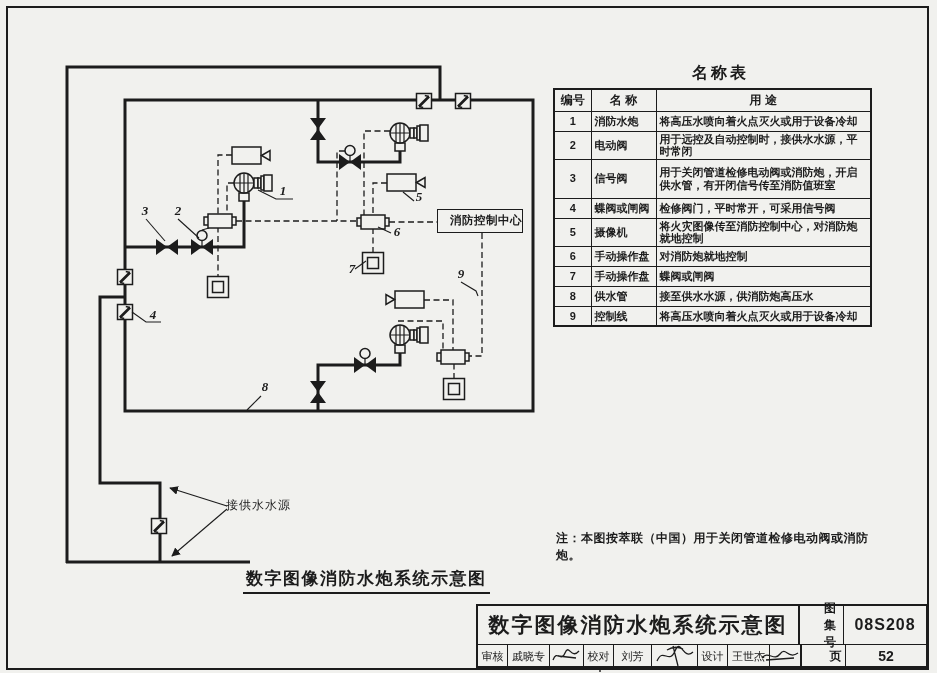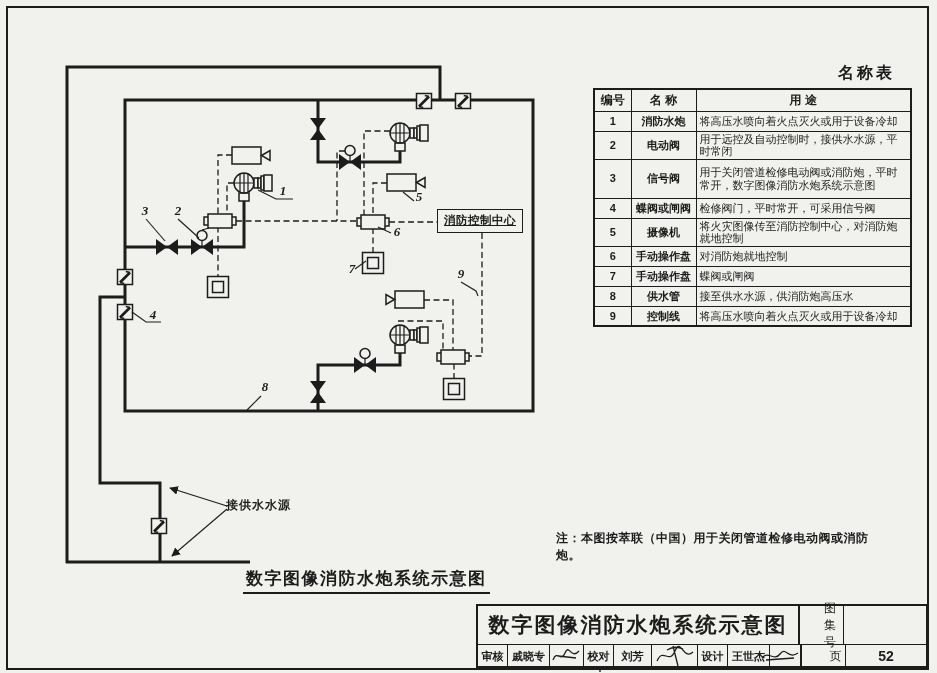--- a/index.html
+++ b/index.html
@@ -23,49 +23,48 @@
   .symfill{ fill:#1c1c1c; stroke:none; }
   .symline{ stroke:#1c1c1c; stroke-width:1.2; fill:none; }
   .num-label {
     position:absolute; width:12px; text-align:center;
     font-family:"Liberation Serif", serif; font-style:italic;
     font-weight:700; font-size:13px; line-height:14px;
   }
   .control-center-box {
     position:absolute; left:437px; top:209px; width:86px; height:24px;
     border:1.5px solid #1c1c1c; background:#f1f1ee;
-    font-size:11.5px; font-weight:700; text-align:center; line-height:21px;
+    font-size:11.5px; font-weight:700; text-align:right; line-height:21px;
     letter-spacing:0.5px;
-    text-decoration:underline;
   }
   .water-source {
     position:absolute; left:226px; top:497px;
-    font-size:12px; font-weight:700; letter-spacing:1px;
+    font-size:12px; font-weight:400; letter-spacing:1px;
   }
   .diagram-caption {
     position:absolute; left:243px; top:567px;
     font-size:17px; font-weight:700; letter-spacing:1.5px;
     border-bottom:2px solid #1c1c1c; padding:0 3px 2px 3px;
   }
   .table-title {
-    position:absolute; left:576px; top:63px; width:319px;
-    text-align:right; font-size:16px; font-weight:700; letter-spacing:3px;
+    position:absolute; left:561px; top:63px; width:319px;
+    text-align:center; font-size:16px; font-weight:700; letter-spacing:3px;
   }
   table.name-table {
     position:absolute; left:553px; top:88px; width:319px;
     border-collapse:collapse; table-layout:fixed;
   }
   .name-table td {
     border:1.2px solid #1c1c1c; font-size:11px; line-height:12.5px;
     padding:1px 3px; vertical-align:middle;
   }
-  .name-table { border:2px solid #1c1c1c;margin-left:40px; }
+  .name-table { border:2px solid #1c1c1c; }
   .name-table .c-no   { width:37px; text-align:center; font-weight:700; }
-  .name-table .c-name { width:65px; text-align:center; font-weight:700; }
-  .name-table .c-use  { font-weight:400; }
+  .name-table .c-name { width:65px; font-weight:700; }
+  .name-table .c-use  { font-weight:700; }
   .name-table tr { height:20px; }
   .name-table tr.hdr { height:22px; }
   .name-table tr.tall { height:39px; }
   .name-table tr.hdr td { text-align:center; font-weight:700; font-size:12px; }
   .note {
     position:absolute; left:556px; top:530px; width:330px;
     font-size:12px; font-weight:700; letter-spacing:0.5px;
   }
   .title-block {
     position:absolute; left:476px; top:604px; width:452px; height:64px;
@@ -75,29 +74,29 @@
   .tb-row1 { display:flex; height:39px; border-bottom:1.8px solid #1c1c1c; }
   .tb-row2 { display:flex; flex:1; }
   .tb-title {
     width:322px; border-right:2.2px solid #1c1c1c;
     font-size:21px; font-weight:700; letter-spacing:2px;
     display:flex; align-items:center; justify-content:center;
   }
   .tb-atlas-label, .tb-page-label {
     width:44px; border-right:1.8px solid #1c1c1c;
     display:flex; align-items:center; justify-content:center;
-    font-size:12px; font-weight:400;padding-left:24px;
+    font-size:12px; font-weight:700;padding-left:24px;
   }
   .tb-atlas-no { flex:1; display:flex; align-items:center; justify-content:center;
     font-size:16px; font-weight:700; letter-spacing:1px; }
   .tb-page-no  { flex:1; display:flex; align-items:center; justify-content:center;
     font-size:14px; font-weight:700; }
   .tb-cell {
     border-right:1.5px solid #1c1c1c; display:flex; align-items:center;
-    justify-content:center; font-size:11px; font-weight:700; overflow:visible;
+    justify-content:center; font-size:11px; font-weight:400; overflow:visible;
   }
   .tb-sig svg { display:block; }
 </style>
 </head>
 <body>
 
 <div class="page-border"></div>
 
 <svg class="diagram" width="937" height="673" viewBox="0 0 937 673">
   <defs>
@@ -242,21 +241,21 @@
     <td class="c-use">将高压水喷向着火点灭火或用于设备冷却</td>
   </tr>
   <tr>
     <td class="c-no">2</td>
     <td class="c-name">电动阀</td>
     <td class="c-use">用于远控及自动控制时，接供水水源，平时常闭</td>
   </tr>
   <tr class="tall">
     <td class="c-no">3</td>
     <td class="c-name">信号阀</td>
-    <td class="c-use">用于关闭管道检修电动阀或消防炮，平时常开，数字图像消防水炮系统示意图</td>
+    <td class="c-use">用于关闭管道检修电动阀或消防炮，开启供水管，有开闭信号传至消防值班室</td>
   </tr>
   <tr>
     <td class="c-no">4</td>
     <td class="c-name">蝶阀或闸阀</td>
     <td class="c-use">检修阀门，平时常开，可采用信号阀</td>
   </tr>
   <tr>
     <td class="c-no">5</td>
     <td class="c-name">摄像机</td>
     <td class="c-use">将火灾图像传至消防控制中心，对消防炮就地控制</td>
@@ -283,20 +282,21 @@
   </tr>
 </tbody>
   </table>
 
 <div class="note">注：本图按萃联（中国）用于关闭管道检修电动阀或消防炮。</div>
 
 <div class="title-block">
   <div class="tb-row1">
     <div class="tb-title">数字图像消防水炮系统示意图</div>
     <div class="tb-atlas-label">图集号</div>
+    <div class="tb-atlas-no">08S208</div>
   </div>
   <div class="tb-row2">
     <div class="tb-cell" style="width:30px">审核</div>
     <div class="tb-cell" style="width:42px">戚晓专</div>
     <div class="tb-cell tb-sig" style="width:34px">
       <svg width="32" height="20" viewBox="0 0 32 20">
         <path d="M2,14 C6,3 10,17 14,7 S20,14 28,5 M7,10 L25,12" stroke="#1c1c1c" stroke-width="1.3" fill="none"></path>
       </svg>
     </div>
     <div class="tb-cell" style="width:30px">校对</div>

